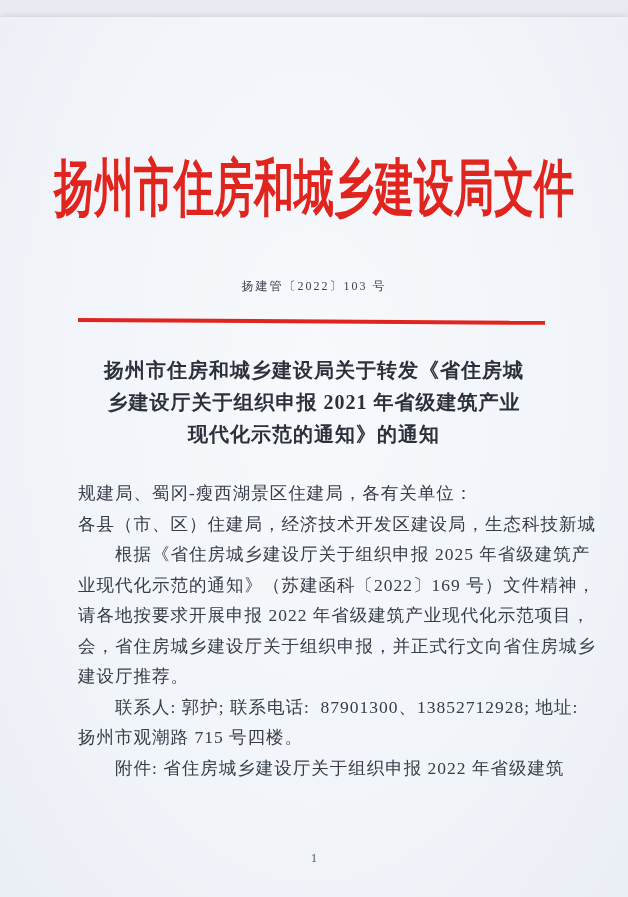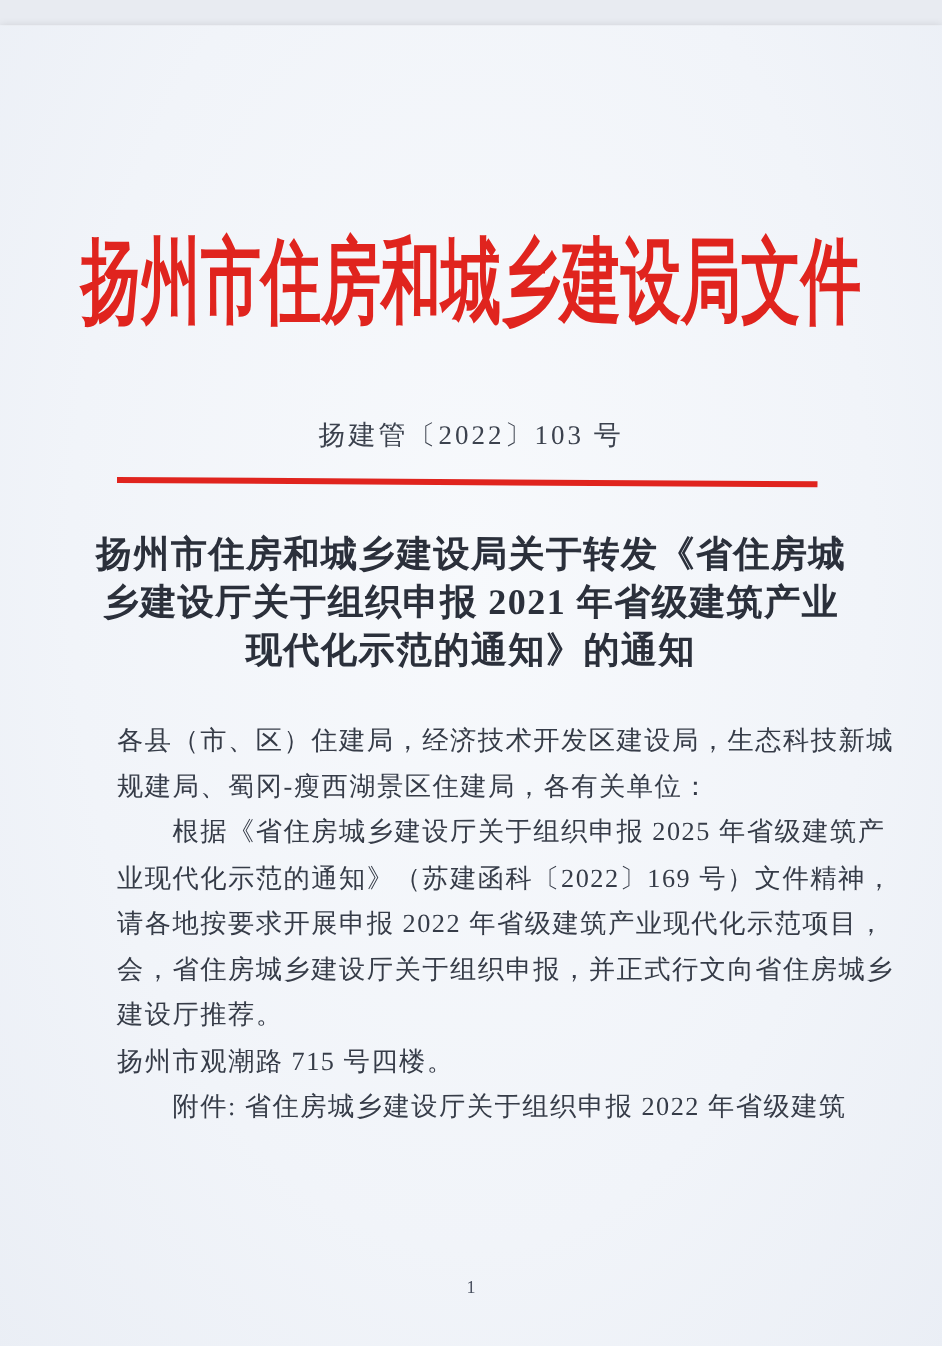--- a/index.html
+++ b/index.html
@@ -25,37 +25,37 @@
     color:#e0241e;
     letter-spacing:0px;
     transform:scaleY(1.55);
     transform-origin:center top;
     white-space:nowrap;
   }
   .doc-number{
     position:absolute;
     top:261px;left:0;right:0;
     text-align:center;
-    font-size:18px;
+    font-size:12px;
     color:#3c424e;
     letter-spacing:2px;
   }
   .red-rule{
     position:absolute;
     top:301px;left:78px;
     width:467px;height:4px;
     background:#e0241e;
     transform:rotate(0.35deg);
     transform-origin:left center;
   }
   .doc-title{
     position:absolute;
     top:337px;left:40px;right:40px;
     text-align:center;
-    font-size:24px;
+    font-size:20px;
     font-weight:bold;
     color:#2b303b;
     line-height:32px;
     letter-spacing:1px;
   }
   .body-text{
     position:absolute;
     top:461px;left:78px;
     width:478px;
     font-size:17.5px;
@@ -87,26 +87,27 @@
 
   <div class="red-rule"></div>
 
   <div class="doc-title">
     <div>扬州市住房和城乡建设局关于转发《省住房城</div>
     <div>乡建设厅关于组织申报 2021 年省级建筑产业</div>
     <div>现代化示范的通知》的通知</div>
   </div>
 
   <div class="body-text">
+    <div class="body-line">规建局、蜀冈-瘦西湖景区住建局，各有关单位：</div>
     <div class="body-line">各县（市、区）住建局，经济技术开发区建设局，生态科技新城</div>
-    <div class="body-line">规建局、蜀冈-瘦西湖景区住建局，各有关单位：</div>
     <div class="body-line">　　根据《省住房城乡建设厅关于组织申报 2025 年省级建筑产</div>
     <div class="body-line">业现代化示范的通知》（苏建函科〔2022〕169 号）文件精神，</div>
     <div class="body-line">请各地按要求开展申报 2022 年省级建筑产业现代化示范项目，</div>
     <div class="body-line">会，省住房城乡建设厅关于组织申报，并正式行文向省住房城乡</div>
     <div class="body-line">建设厅推荐。</div>
+    <div class="body-line">　　联系人: 郭护; 联系电话:  87901300、13852712928; 地址:</div>
     <div class="body-line">扬州市观潮路 715 号四楼。</div>
     <div class="body-line">　　附件: 省住房城乡建设厅关于组织申报 2022 年省级建筑</div>
   </div>
 
   <div class="page-number">1</div>
 
 </div>
 
 </body></html>

